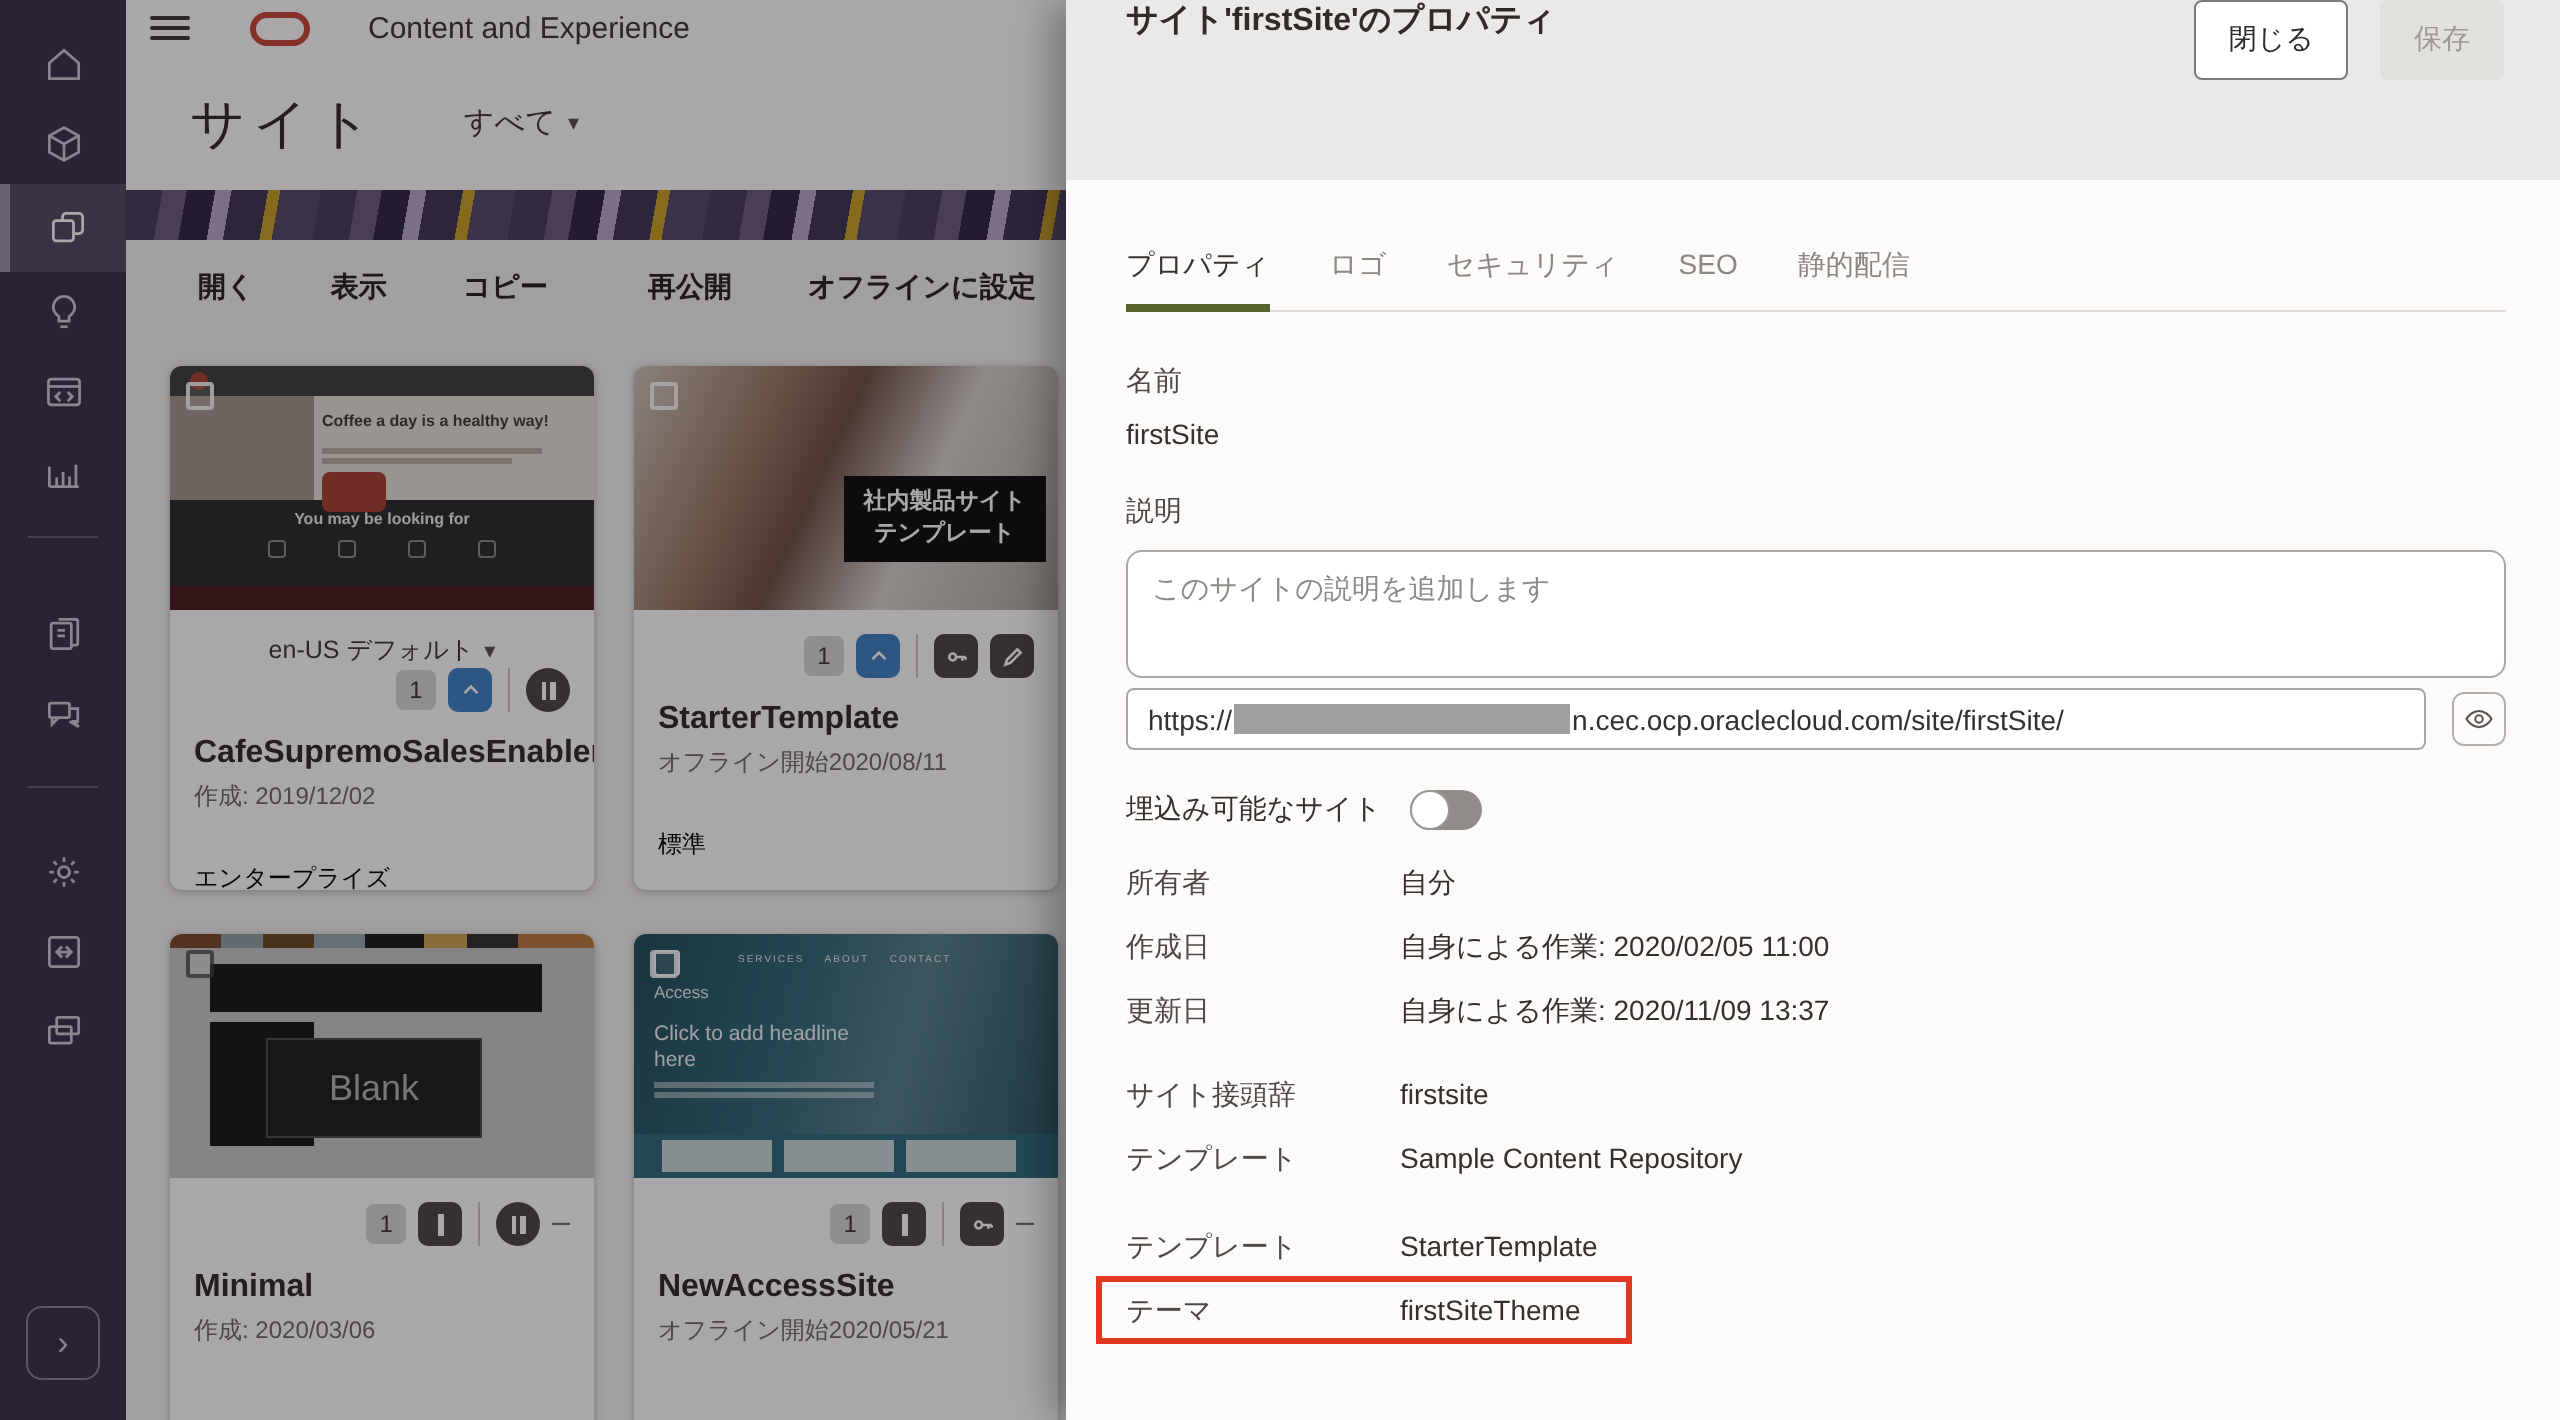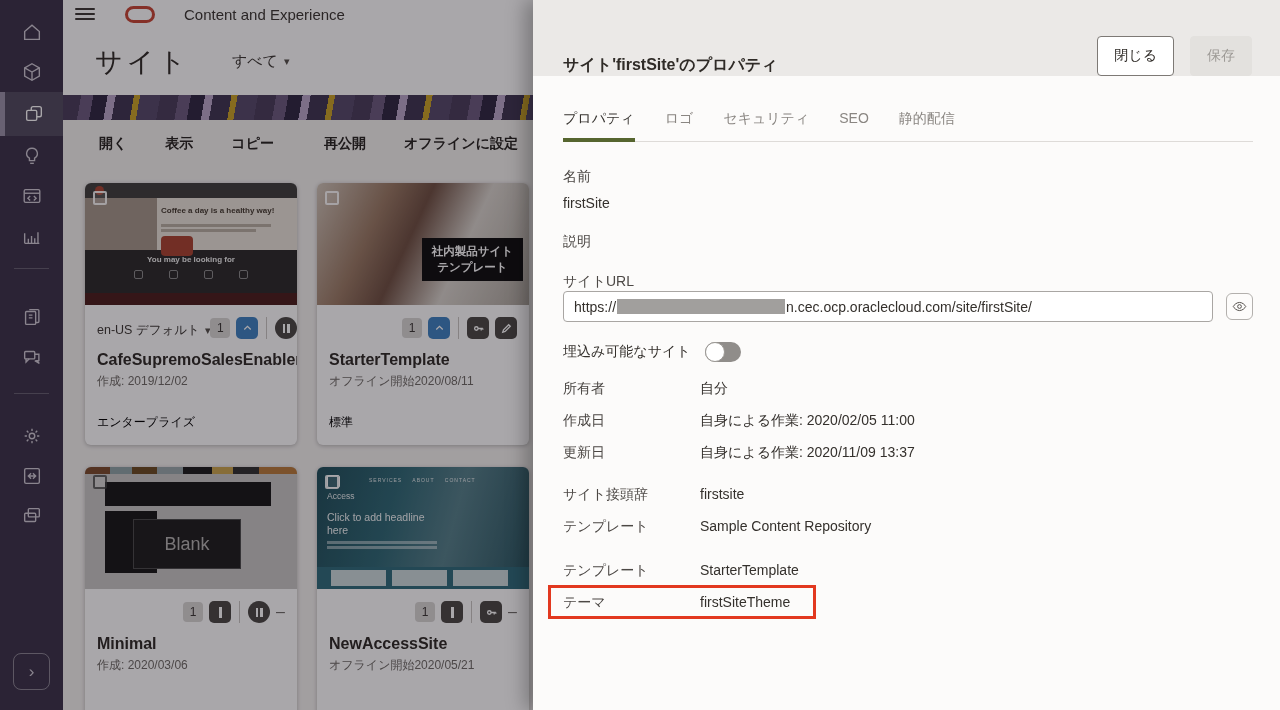--- a/index.html
+++ b/index.html
@@ -31,21 +31,21 @@
   .actionbar { height:48px; display:flex; align-items:center; padding-left:36px; }
   .actionbar .act { font-size:14px; font-weight:700; color:#262320; margin-right:38px; cursor:pointer; white-space:nowrap; }
   .actionbar .vdiv { width:1px; height:20px; background:#b5b2af; margin:0 24px 0 -12px; }
 
   .cards { position:absolute; top:183px; left:22px; display:grid; grid-template-columns:212px 212px; gap:22px 20px; }
   .card { width:212px; height:262px; background:#fff; border-radius:6px; box-shadow:0 1px 4px rgba(0,0,0,.25); overflow:hidden; cursor:pointer; }
   .thumb { position:relative; height:122px; overflow:hidden; }
   .cbx { position:absolute; left:8px; top:8px; width:14px; height:14px; border:2px solid rgba(255,255,255,.9); border-radius:2px; background:rgba(255,255,255,.12); z-index:3; }
   .cbx.dark { border-color:rgba(45,45,45,.7); background:rgba(255,255,255,.25); }
   .card-body { padding:10px 12px 0 12px; }
-  .statusrow { display:flex; align-items:flex-end; margin-top:2px; }
+  .statusrow { display:flex; align-items:center; margin-top:2px;flex-direction:column; }
   .locale { font-size:12.5px; color:#3c3834; display:flex; align-items:center; gap:5px; cursor:pointer; white-space:nowrap; }
   .iconcluster { display:flex; align-items:center; gap:6px; margin-left:auto; }
   .badge { width:20px; height:20px; border-radius:4px; background:#d8d6d4; color:#3a3734; font-size:12px; display:flex; align-items:center; justify-content:center; }
   .sq { width:22px; height:22px; border-radius:5px; display:flex; align-items:center; justify-content:center; cursor:pointer; }
   .sq.blue { background:#3E80C0; }
   .sq.darkb { background:#4a4744; }
   .sq svg { width:13px; height:13px; stroke:#fff; fill:none; stroke-width:2.4; }
   .circ { width:22px; height:22px; border-radius:50%; background:#4a4744; display:flex; align-items:center; justify-content:center; gap:2px; cursor:pointer; }
   .circ i { display:block; width:2.5px; height:9px; background:#fff; }
   .vbar { display:block; width:3px; height:11px; background:#fff; }
@@ -87,21 +87,21 @@
   .t-acc .para { position:absolute; left:10px; top:74px; width:110px; height:2.5px; background:rgba(255,255,255,.45); box-shadow:0 5px 0 rgba(255,255,255,.45); }
   .t-acc .foot { position:absolute; left:0; bottom:0; width:100%; height:22px; background:#2e6b7a; display:flex; gap:6px; padding:3px 0 0 14px; }
   .t-acc .foot i { display:block; width:55px; height:16px; background:rgba(230,236,237,.85); }
 
   
   .backdrop { position:absolute; left:0; top:0; width:533px; height:710px; background:rgba(16,12,20,.36); z-index:20; }
 
   
   .panel { position:absolute; left:533px; top:0; width:747px; height:710px; background:#FCFBFA; z-index:30;
            box-shadow:-8px 0 18px rgba(0,0,0,.28); }
-  .p-head { height:76px; background:#EBE9E7; display:flex; align-items:flex-end; padding:0 28px 0 30px; }
+  .p-head { height:90px; background:#EBE9E7; display:flex; align-items:flex-start; padding:0 28px 0 30px; }
   .p-title { font-size:16px; font-weight:600; color:#2f2b27; }
   .p-title b { font-weight:800; }
   .p-btns { margin-left:auto; display:flex; gap:16px; }
   .btn { font-size:14px; border-radius:4px; padding:10px 16px; cursor:pointer; font-family:inherit; }
   .btn.close { background:#fff; border:1px solid #7d7975; color:#2f2b27; }
   .btn.save { background:#E3E1DE; border:1px solid #E3E1DE; color:#9C9995; }
   .p-body { padding:34px 27px 0 30px; }
   .tabs { display:flex; gap:30px; border-bottom:1px solid #DEDBD8; }
   .tab { font-size:14px; color:#8a8682; padding-bottom:13px; position:relative; cursor:pointer; white-space:nowrap; }
   .tab.active { color:#36332f; }
@@ -413,22 +413,22 @@
       <div class="tab">ロゴ</div>
       <div class="tab">セキュリティ</div>
       <div class="tab">SEO</div>
       <div class="tab">静的配信</div>
     </div>
 
     <div class="flabel first">名前</div>
     <div class="fvalue">firstSite</div>
 
     <div class="flabel">説明</div>
-
-    <div class="flabel">サイトURL</div>
+    <textarea class="desc" placeholder="このサイトの説明を追加します" style=""></textarea>
+
     <div class="urlrow">
       <div class="urlbox">
         <span>https://</span>
         <span class="redact"></span>
         <span>n.cec.ocp.oraclecloud.com/site/firstSite/</span>
       </div>
       <div class="eyebtn">
         <svg viewBox="0 0 24 24">
             <path d="M12 5.5c-5 0-8.8 4.3-10 6.5 1.2 2.2 5 6.5 10 6.5s8.8-4.3 10-6.5c-1.2-2.2-5-6.5-10-6.5z"></path>
             <circle cx="12" cy="12" r="3"></circle>

